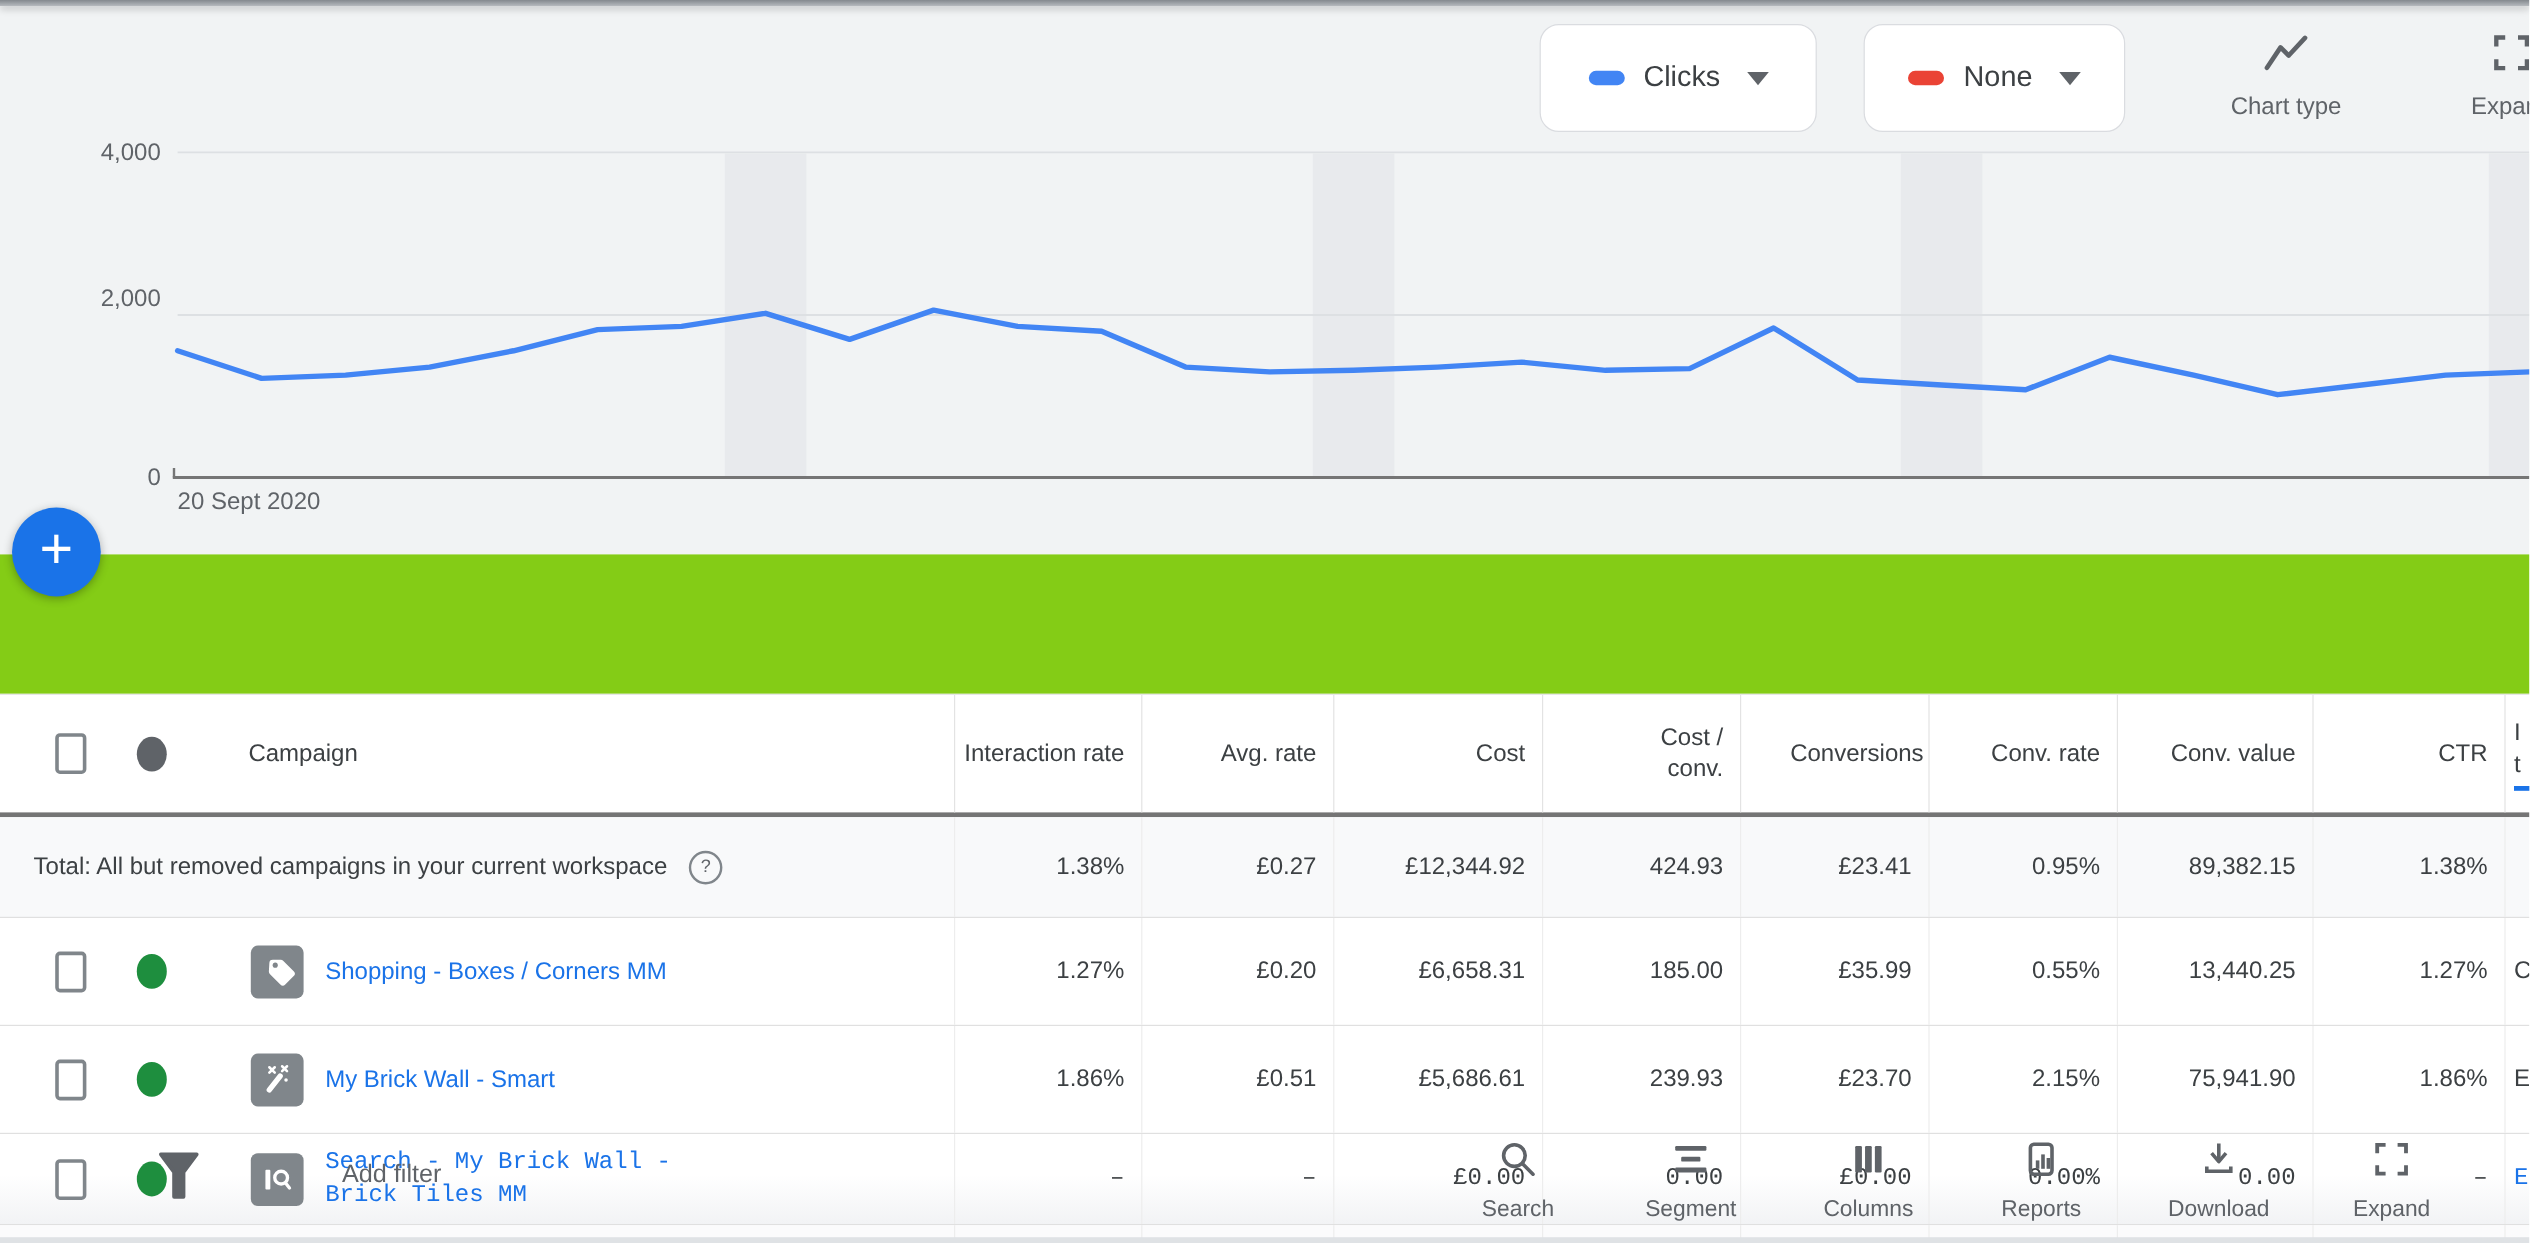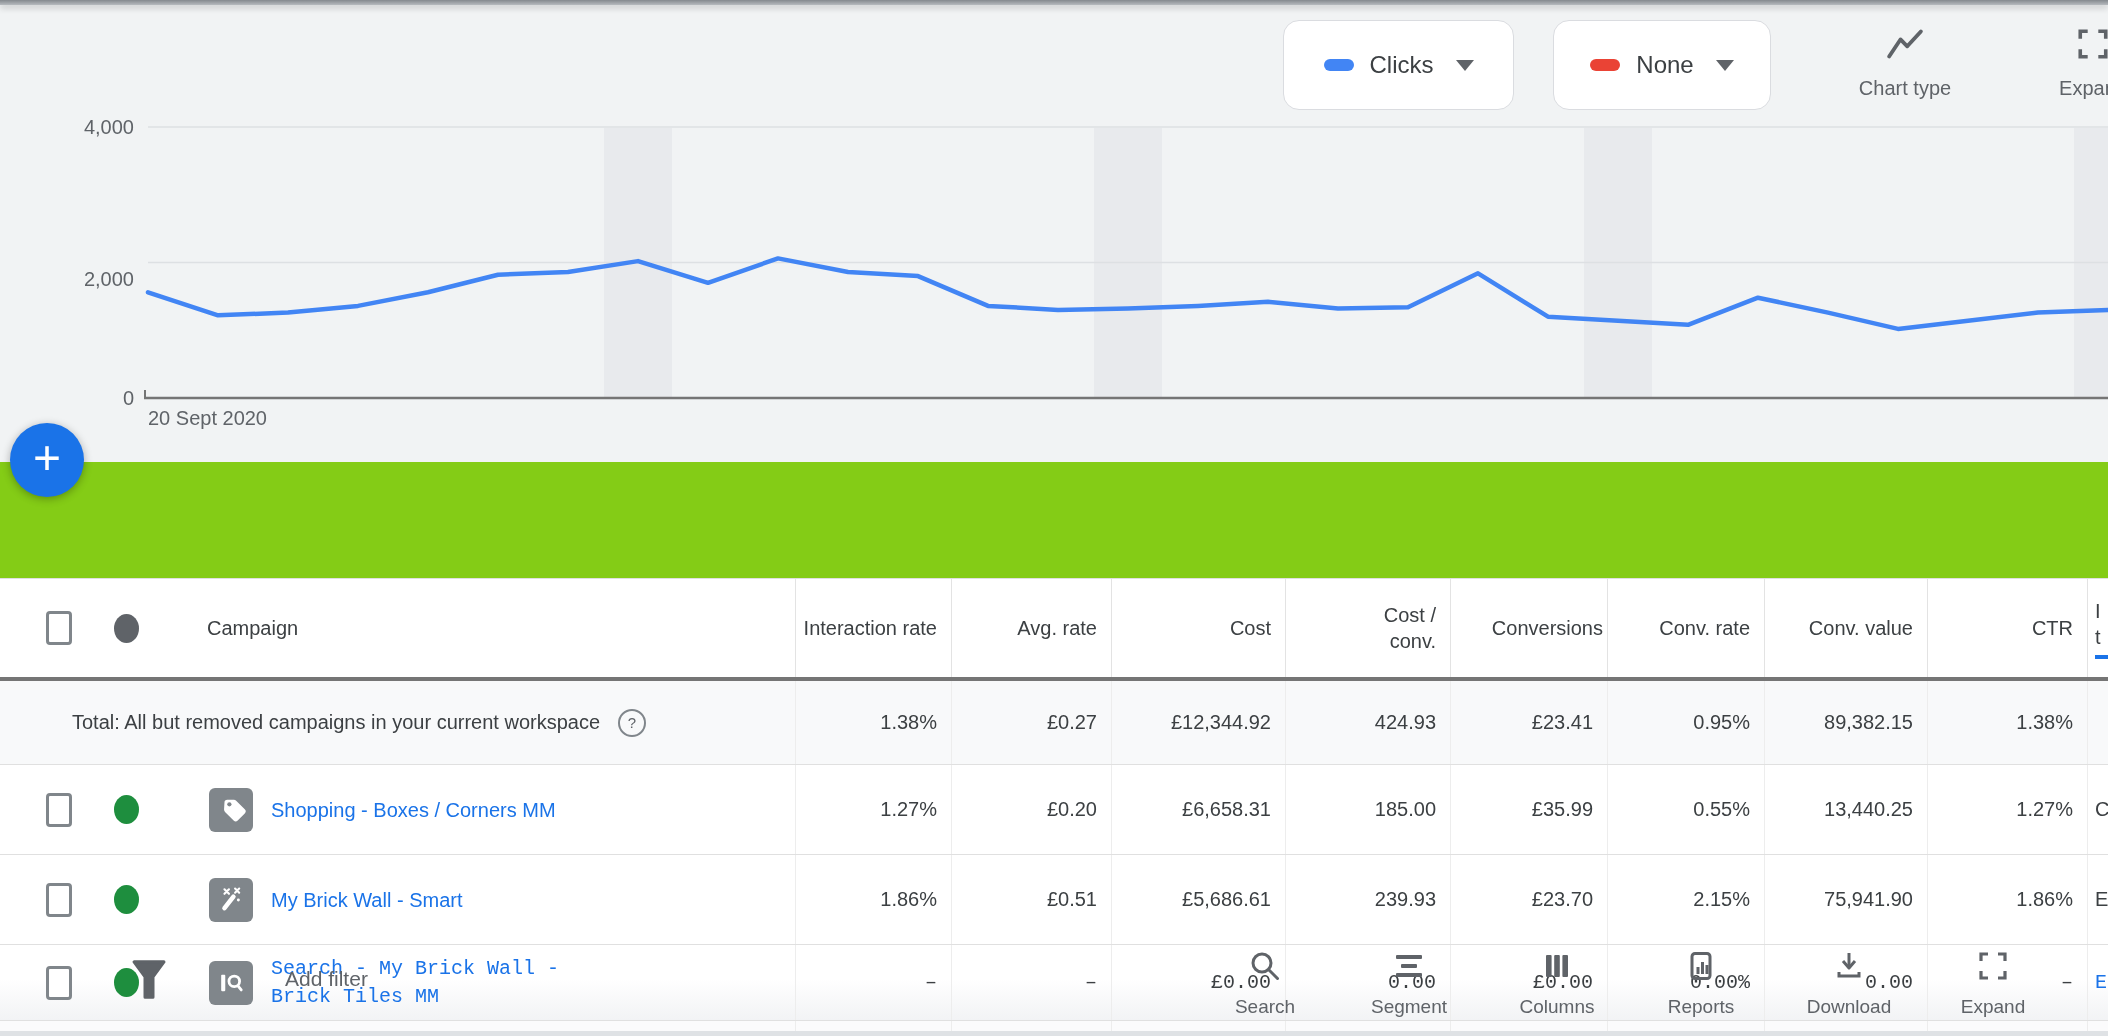--- a/index.html
+++ b/index.html
@@ -73,21 +73,21 @@
   .checkbox{width:26px;height:34px;border:3px solid #80868b;border-radius:4px;box-sizing:border-box;
             flex:0 0 auto;cursor:pointer;background:#fff;}
   .status-dot{width:25px;height:29px;border-radius:50%;flex:0 0 auto;margin-left:42px;}
   .status-dot.header{background:#5f6368;}
   .status-dot.enabled{background:#1e8e3e;}
   .ctype-icon{width:44px;height:44px;border-radius:6px;background:#80868b;flex:0 0 auto;margin-left:70px;
               display:flex;align-items:center;justify-content:center;}
   .campaign-link{color:#1a73e8;font-size:20px;line-height:28px;margin-left:18px;max-width:310px;
                  text-decoration:none;cursor:pointer;}
   #campaign-header-label{margin-left:68px;font-size:20px;}
-  .total-label-wrap{justify-content:flex-start;padding-left:72px;gap:18px;}
+  .total-label-wrap{justify-content:flex-start;padding-left:28px;gap:18px;}
   .total-label{font-size:20px;color:#3c4043;white-space:nowrap;}
   .help-icon{width:24px;height:24px;border:2px solid #80868b;border-radius:50%;color:#5f6368;font-size:15px;
              display:flex;align-items:center;justify-content:center;flex:0 0 auto;cursor:pointer;}
   .clipped{justify-content:flex-start;padding:0 0 0 7px;white-space:nowrap;}
   .clipped.blue{color:#1a73e8;}
   .clipped-header{flex-direction:column;align-items:flex-start;justify-content:center;padding-left:7px;line-height:26px;}
   .blue-dash{width:18px;height:4px;background:#1a73e8;margin-top:5px;}
 </style>
 </head>
 <body>
@@ -103,21 +103,21 @@
         <rect x="1584" y="123" width="68" height="270" fill="#e8eaed"></rect>
         <rect x="2074" y="123" width="68" height="270" fill="#e8eaed"></rect>
         <line x1="148" x2="2108" y1="257.5" y2="257.5" stroke="#dde0e3" stroke-width="1.5"></line>
         <line x1="148" x2="2108" y1="122" y2="122" stroke="#dde0e3" stroke-width="1.5"></line>
         <line x1="144" x2="2108" y1="393" y2="393" stroke="#757575" stroke-width="2.5"></line>
         <line x1="145" x2="145" y1="385" y2="393" stroke="#757575" stroke-width="2"></line>
         <polyline points="148.0,287.3 218.0,310.3 288.0,307.6 358.0,300.9 428.0,287.3 498.0,269.7 568.0,267.0 638.0,256.1 708.0,277.8 778.0,253.4 848.0,267.0 918.0,271.1 988.0,300.9 1058.0,304.9 1128.0,303.6 1198.0,300.9 1268.0,296.8 1338.0,303.6 1408.0,302.2 1478.0,268.3 1548.0,311.7 1618.0,315.8 1688.0,319.8 1758.0,292.7 1828.0,307.6 1898.0,323.9 1968.0,315.8 2038.0,307.6 2108.0,304.9" fill="none" stroke="#4285f4" stroke-width="4.5" stroke-linejoin="round" stroke-linecap="round"></polyline>
       </svg>
 
     <div class="ytick" style="top:108px">4,000</div>
-    <div class="ytick" style="top:260px">2,000</div>
+    <div class="ytick" style="top:230px">2,000</div>
     <div class="ytick" style="top:379px">0</div>
     <div id="xtick">20 Sept 2020</div>
 
     <div class="metric-dropdown" id="metric1-dropdown">
       <span class="metric-pill" style="background: rgb(66, 133, 244);"></span>
       <span class="metric-label">Clicks</span>
       <span class="caret-down"></span>
     </div>
 
     <div class="metric-dropdown" id="metric2-dropdown">

